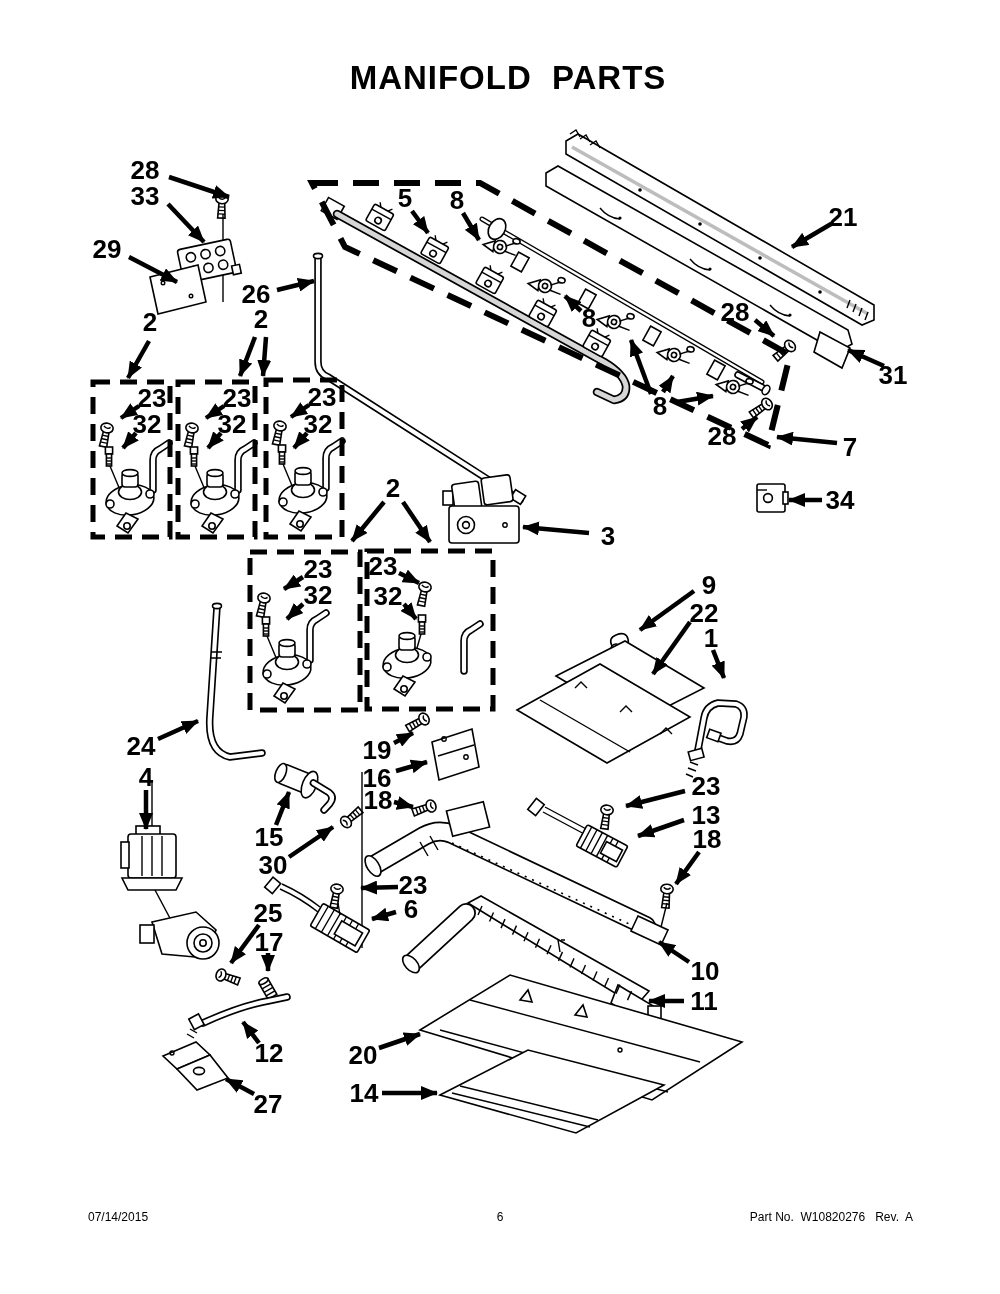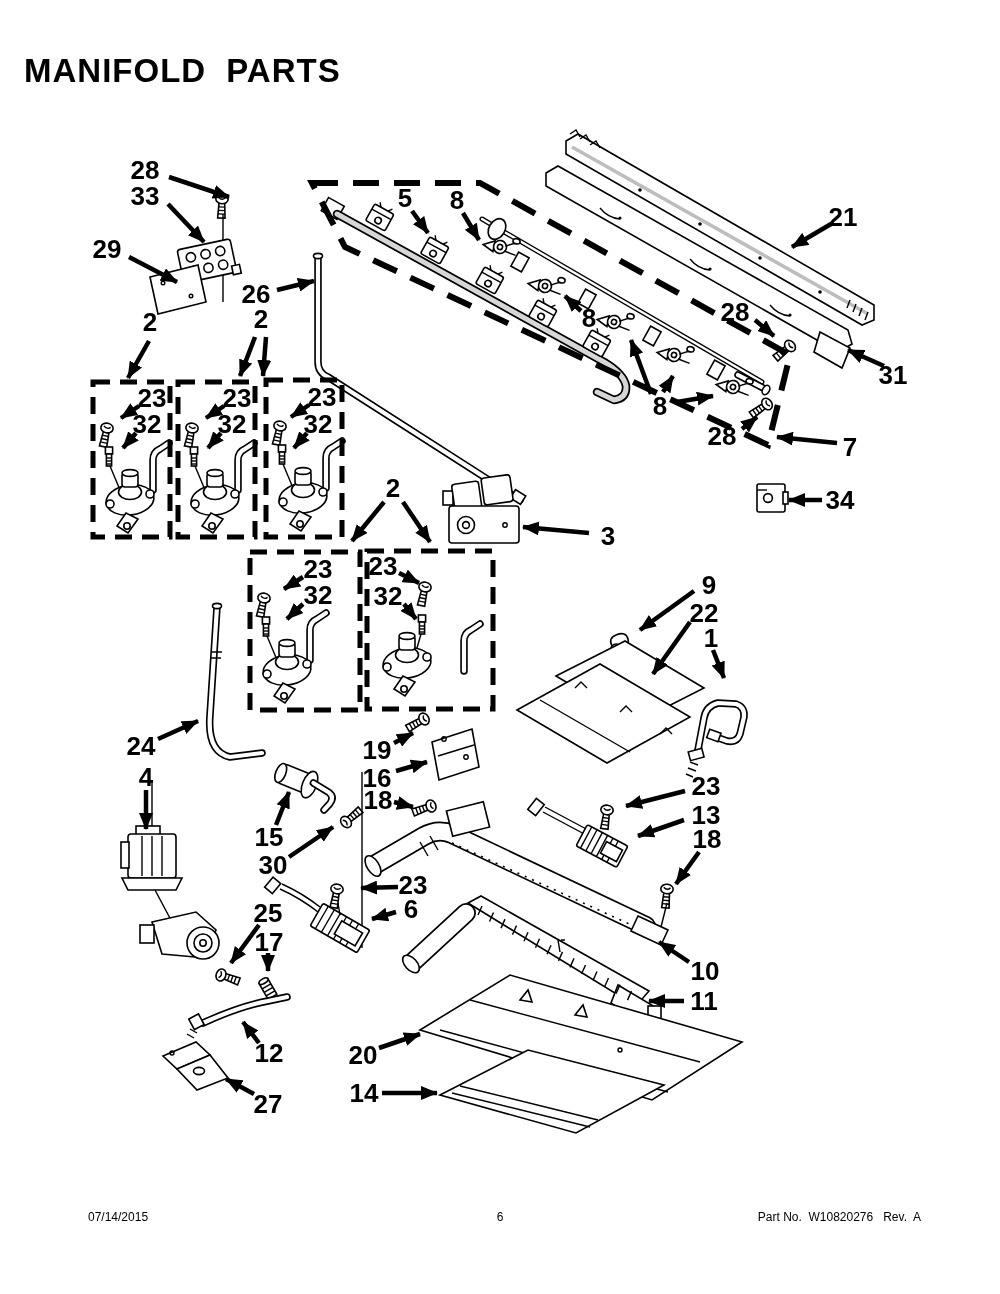--- a/index.html
+++ b/index.html
@@ -1,23 +1,23 @@
 <!DOCTYPE html>
 <html><head>
 <meta charset="utf-8">
 <style>
   html,body{margin:0;padding:0;background:#ffffff;}
   #page{position:relative;width:1000px;height:1294px;background:#ffffff;overflow:hidden;
         font-family:"Liberation Sans",sans-serif;color:#000;}
-  #title{position:absolute;top:44px;left:0;right:0;
-         font-size:33px;font-weight:bold;letter-spacing:1px;word-spacing:10px;margin:8px;padding-left:16px;}
+  #title{position:absolute;top:44px;left:0;right:0;text-align:center;
+         font-size:33px;font-weight:bold;letter-spacing:1px;word-spacing:10px;margin:15px;padding-left:16px;}
   .footer-text{position:absolute;top:1210px;font-size:12px;white-space:pre;}
   #footer-date{left:88px;}
   #footer-page{left:50%;transform:translateX(-50%);}
-  #footer-part{right:79px;text-align:right;}
+  #footer-part{right:87px;text-align:right;}
   svg{position:absolute;left:0;top:0;}
   .dashbox{fill:none;stroke:#000;stroke-width:5;stroke-dasharray:17 10;}
   .dashbox.big{stroke-width:6;stroke-dasharray:26 15;}
   .callout{font-family:"Liberation Sans",sans-serif;font-size:26px;font-weight:bold;
            text-anchor:middle;}
   .arrow{stroke:#000;stroke-width:4.5;}
   .thin{stroke:#000;stroke-width:1.4;fill:none;}
   .wf{fill:#fff;stroke:#000;stroke-width:1.6;}
   .tube-o{stroke:#000;stroke-width:7.5;fill:none;stroke-linecap:round;stroke-linejoin:round;}
   .tube-i{stroke:#fff;stroke-width:4.2;fill:none;stroke-linecap:round;stroke-linejoin:round;}

